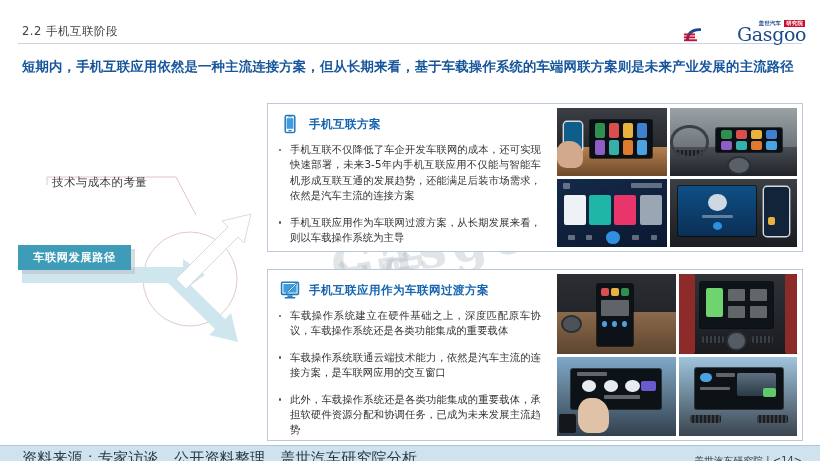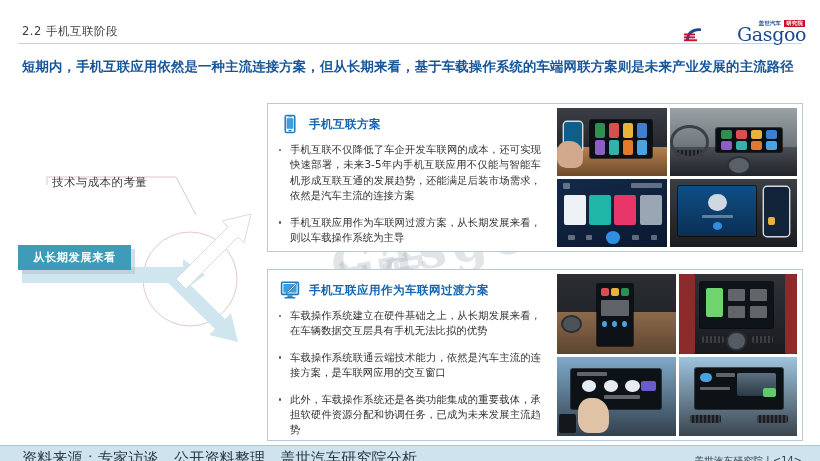--- a/index.html
+++ b/index.html
@@ -335,21 +335,21 @@
       <circle cx="190" cy="112" r="47" fill="none" stroke="#e3c9c9" stroke-width="1"></circle>
 
       <path d="M22 100 L183 100 L183 92 L205 108 L183 124 L183 116 L22 116 Z" fill="#cfe6ef"></path>
 
       <path d="M176 104 L225 152 L231 146 L238 175 L209 168 L215 162 L166 114 Z" fill="#cfe6ef"></path>
 
       <path d="M176 112 L228 60 L222 54 L251 47 L244 76 L238 70 L186 122 Z" fill="#ffffff" stroke="#d6dde2" stroke-width="1"></path>
     </svg>
   </div>
   <div id="annotation-label">技术与成本的考量</div>
-  <div id="path-chip">从长期发展来看</div>
+  <div id="path-chip">车联网发展路径</div>
 
   <div class="watermark" id="wm1">盖世汽车</div>
   <div class="watermark" id="wm2">Gasgoo</div>
   <div class="watermark" id="wm3">研究院</div>
 
   <div class="card" id="card-mobile">
     <div class="card-inner">
       <div class="card-text">
         <div class="card-head">
           <svg class="head-icon" viewBox="0 0 20 20">
@@ -448,21 +448,21 @@
           <svg class="head-icon" viewBox="0 0 20 20">
             <rect x="1.6" y="2.2" width="16.8" height="12.2" rx="1" fill="none" stroke="#1f7ac0" stroke-width="1.6"></rect>
             <rect x="3.4" y="4.0" width="13.2" height="8.6" fill="#3f9ddb"></rect>
             <path d="M15.8 3.0 L7.4 11.4 L6.2 13.6 L8.4 12.4 L16.8 4.0 Z" fill="#ffffff" stroke="#1f7ac0" stroke-width="1"></path>
             <rect x="7.4" y="15.4" width="5.2" height="1.5" fill="#1f7ac0"></rect>
             <rect x="4.6" y="17.0" width="10.8" height="1.5" rx="0.6" fill="#1f7ac0"></rect>
           </svg>
           <div class="head-title">手机互联应用作为车联网过渡方案</div>
         </div>
         <ul class="bullets">
-          <li>车载操作系统建立在硬件基础之上，从长期发展来看，在车辆数据交互层具有手机无法比拟的优势</li>
+          <li>车载操作系统建立在硬件基础之上，深度匹配原车协议，车载操作系统还是各类功能集成的重要载体</li>
           <li>车载操作系统联通云端技术能力，依然是汽车主流的连接方案，是车联网应用的交互窗口</li>
           <li>此外，车载操作系统还是各类功能集成的重要载体，承担软硬件资源分配和协调任务，已成为未来发展主流趋势</li>
         </ul>
       </div>
 
       <div class="card-media">
         <div class="photo-row">
 
           <div class="photo half">
             <div class="ph-sky" style="top:0;height:100%;background:linear-gradient(180deg,#2b2e33,#1a1c20)"></div>

